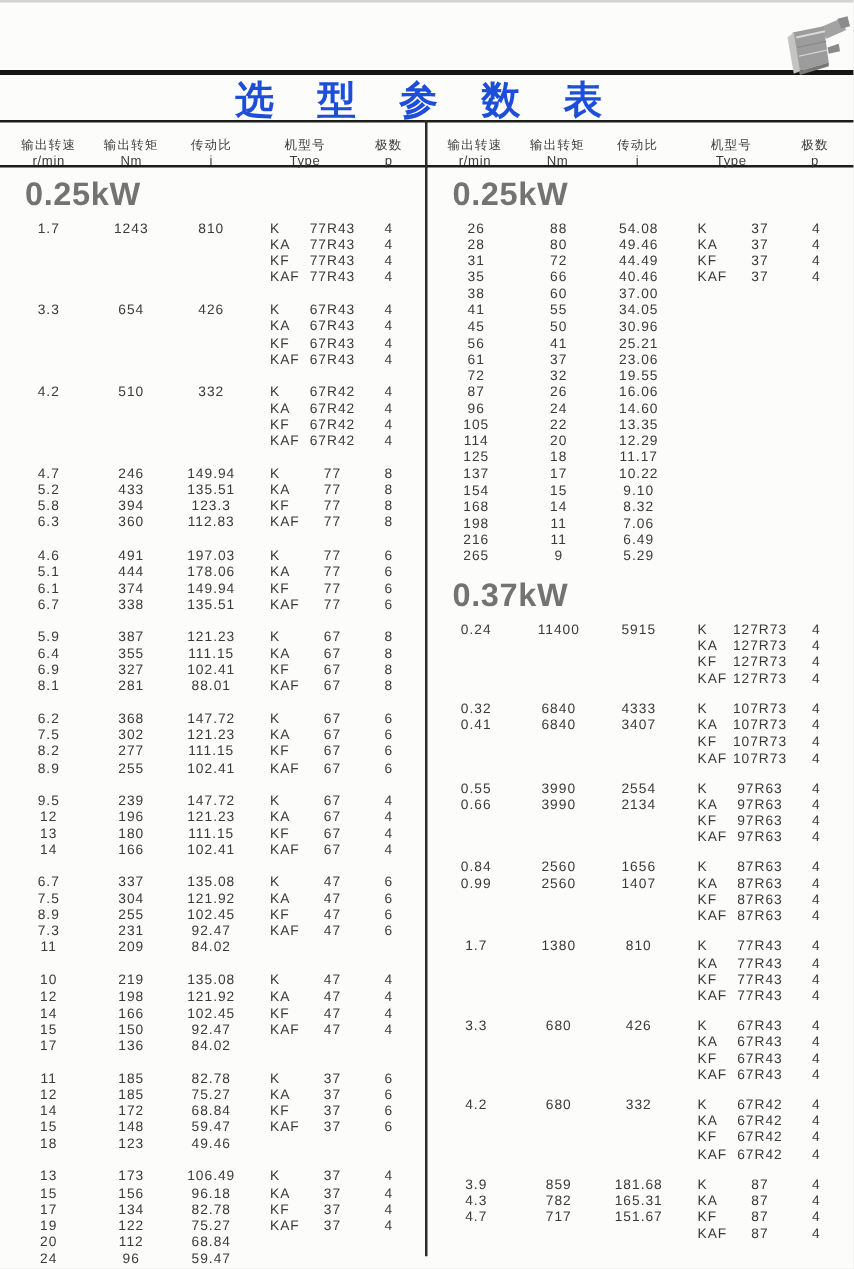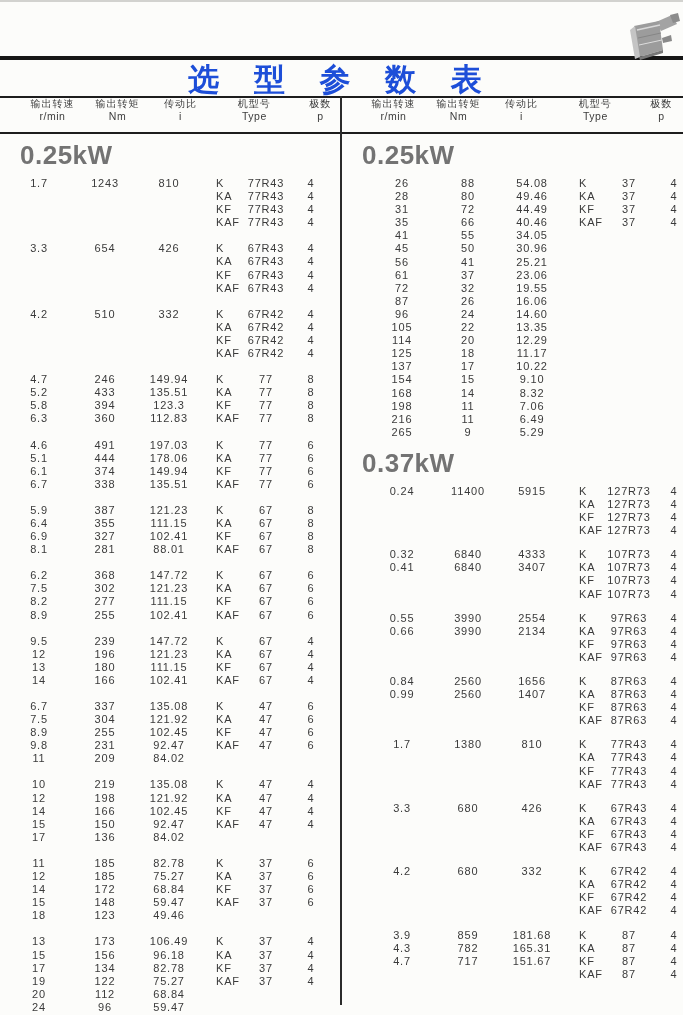--- a/index.html
+++ b/index.html
@@ -11,36 +11,36 @@
   .top-edge{position:absolute;top:0;left:0;width:100%;height:2px;background:#d2d2cf;}
   .rule-top{position:absolute;top:56px;left:0;width:100%;height:4px;background:#161616;}
   .page-title{
     position:absolute;top:59px;left:0;width:100%;text-align:center;
     font-size:31px;font-weight:bold;letter-spacing:13px;color:#1d4ed8;white-space:nowrap;
   }
   .header-band{
     position:absolute;top:96px;left:0;width:683px;height:38px;box-sizing:border-box;
     border-top:2px solid #1d1d1d;border-bottom:2px solid #1d1d1d;display:flex;
   }
-  .header-half{width:341px;box-sizing:border-box;display:flex;align-items:flex-start;padding-left:22px;flex:none;}
+  .header-half{width:341px;box-sizing:border-box;display:flex;align-items:center;padding-left:8px;flex:none;margin-top:16px;}
   .hcell{display:flex;flex-direction:column;justify-content:center;text-align:center;
          font-size:10px;line-height:12px;color:#3c3c3c;box-sizing:border-box;}
   .hc0{width:62px}.hc1{width:70px}.hc2{width:58px}.hc3{width:92px}.hc4{width:42px}
   .hzh{letter-spacing:1px;}
   .hen{font-size:10.5px;letter-spacing:0.5px;}
   .vdivider{position:absolute;left:340px;top:96px;width:2px;height:909px;background:#2b2b2b;}
   .col{position:absolute;top:140px;width:341px;}
   .col-left{left:0;}
   .col-right{left:342px;}
   .section-heading{
     font-size:26px;line-height:26px;font-weight:bold;color:#737373;
     margin:2px 0 9px 20px;letter-spacing:0.5px;
   }
   .group{margin-bottom:13px;}
-  .col-right .group{margin-bottom:11px;padding-left:21px;}
+  .col-right .group{margin-bottom:11px;}
   .row{display:flex;padding-left:8px;height:13.1px;font-size:11px;line-height:13.2px;
        letter-spacing:0.8px;color:#3a3a3a;}
   .c{display:block;box-sizing:border-box;white-space:nowrap;flex:none;}
   .c1{width:62px;text-align:center;}
   .c2{width:70px;text-align:center;}
   .c3{width:58px;text-align:center;}
   .c4{width:44px;padding-left:18px;text-align:left;}
   .c5{width:48px;text-align:center;}
   .c6{width:42px;text-align:center;}
   .photo{position:absolute;left:622px;top:12px;width:58px;height:48px;z-index:2;}
@@ -410,21 +410,21 @@
         </div>
         <div class="row">
           <span class="c c1">8.9</span>
           <span class="c c2">255</span>
           <span class="c c3">102.45</span>
           <span class="c c4">KF</span>
           <span class="c c5">47</span>
           <span class="c c6">6</span>
         </div>
         <div class="row">
-          <span class="c c1">9.8</span>
+          <span class="c c1">7.3</span>
           <span class="c c2">231</span>
           <span class="c c3">92.47</span>
           <span class="c c4">KAF</span>
           <span class="c c5">47</span>
           <span class="c c6">6</span>
         </div>
         <div class="row">
           <span class="c c1">11</span>
           <span class="c c2">209</span>
           <span class="c c3">84.02</span>
@@ -595,20 +595,28 @@
           <span class="c c5">37</span>
           <span class="c c6">4</span>
         </div>
         <div class="row">
           <span class="c c1">35</span>
           <span class="c c2">66</span>
           <span class="c c3">40.46</span>
           <span class="c c4">KAF</span>
           <span class="c c5">37</span>
           <span class="c c6">4</span>
+        </div>
+        <div class="row">
+          <span class="c c1">38</span>
+          <span class="c c2">60</span>
+          <span class="c c3">37.00</span>
+          <span class="c c4"></span>
+          <span class="c c5"></span>
+          <span class="c c6"></span>
         </div>
         <div class="row">
           <span class="c c1">41</span>
           <span class="c c2">55</span>
           <span class="c c3">34.05</span>
           <span class="c c4"></span>
           <span class="c c5"></span>
           <span class="c c6"></span>
         </div>
         <div class="row">

